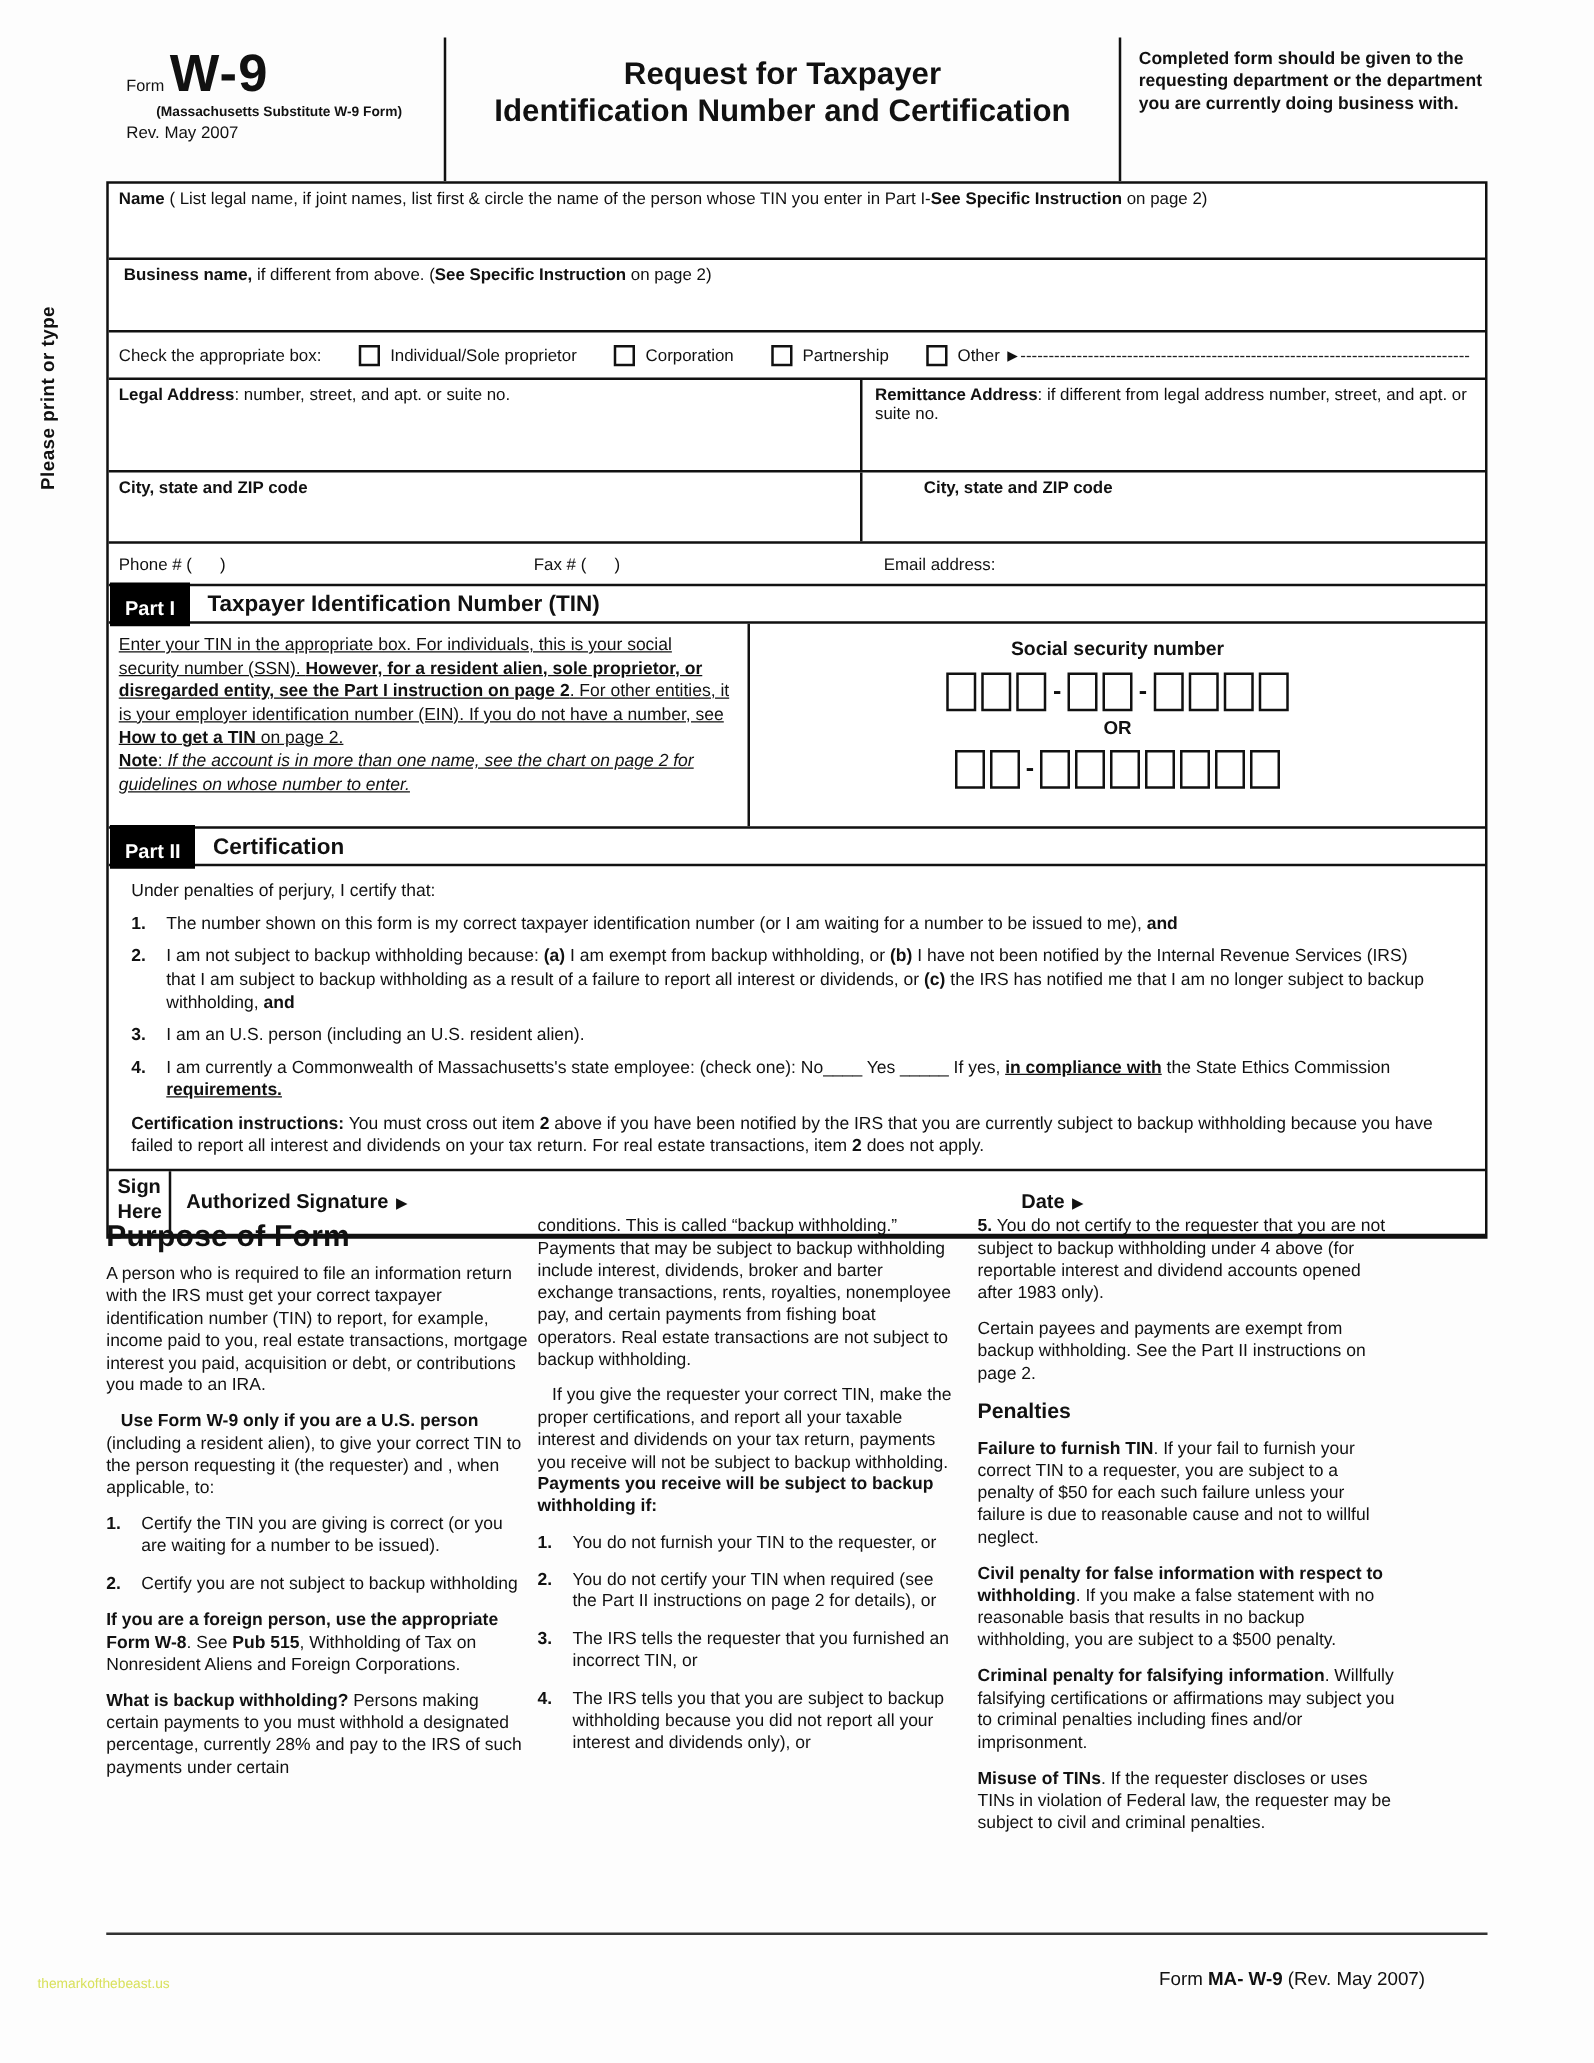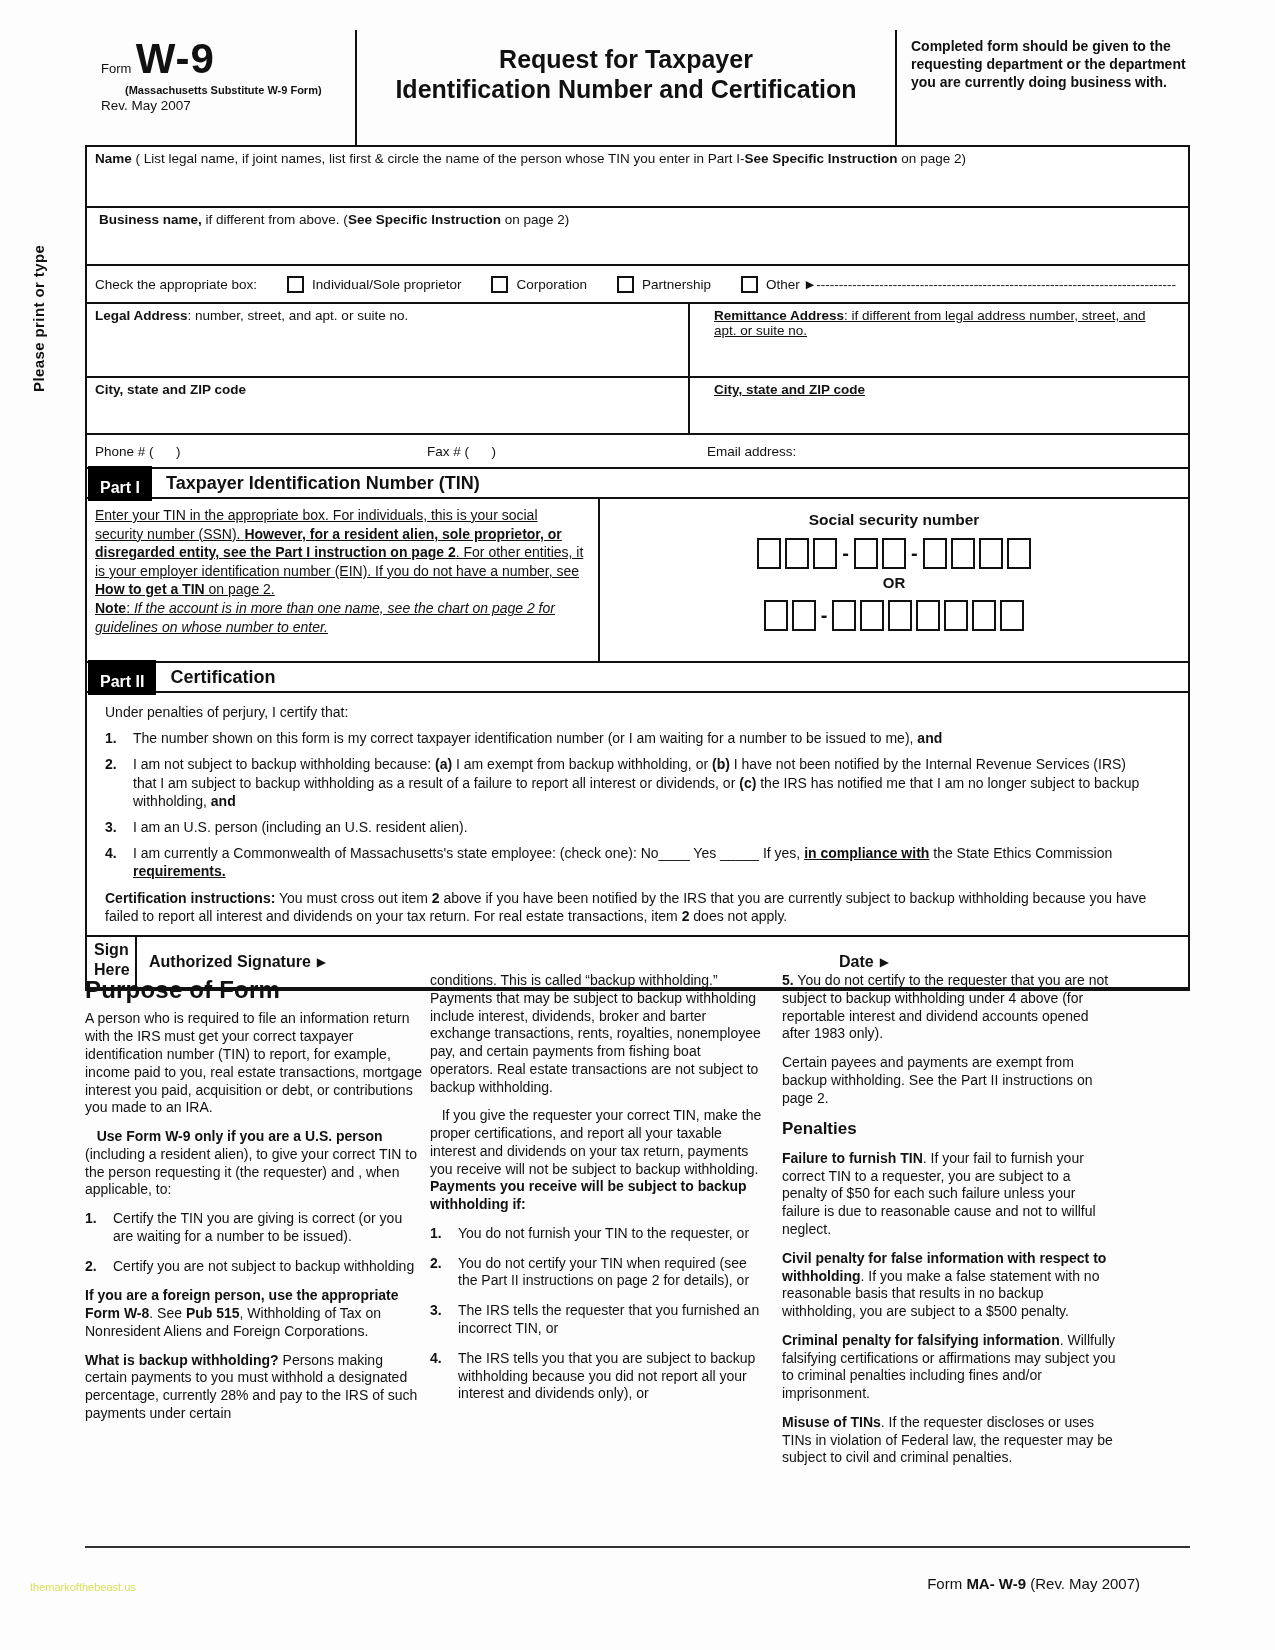--- a/index.html
+++ b/index.html
@@ -27,23 +27,23 @@
               border:2px solid #111;border-bottom-width:4px;font-size:13.5px;background:#fff;}
   .row-name{height:59px;padding:4px 8px;box-sizing:border-box;}
   .row-business{height:58px;padding:4px 12px;border-top:2px solid #111;box-sizing:border-box;}
   .row-check{height:36px;display:flex;align-items:center;border-top:2px solid #111;padding:0 0 0 8px;}
   .cb{display:inline-block;width:13px;height:13px;border:2px solid #111;background:#fff;
       margin:0 8px 0 30px;flex:0 0 auto;vertical-align:-2px;}
   .cb-label{white-space:nowrap;}
   .other-arrow{font-size:11px;margin-left:6px;}
   .other-dashes{flex:1;overflow:hidden;white-space:nowrap;margin-left:2px;color:#222;}
   .row-addr{display:flex;border-top:2px solid #111;min-height:72px;}
-  .row-city{display:flex;border-top:2px solid #111;min-height:55px;}
+  .row-city{display:flex;border-top:2px solid #111;min-height:55px;gap:39px;}
   .cell-l{flex:0 0 603px;box-sizing:border-box;border-right:2px solid #111;padding:4px 8px;}
-  .cell-r{flex:1;padding:4px 24px;text-decoration:underline;}
+  .cell-r{flex:1;padding:4px 10px;}
   .row-contact{display:flex;align-items:center;border-top:2px solid #111;height:32px;}
   .contact-phone{width:340px;padding-left:8px;box-sizing:border-box;}
   .contact-fax{width:280px;}
   .contact-email{flex:1;}
 
   .part-bar{display:flex;align-items:center;border-top:2px solid #111;border-bottom:2px solid #111;height:28px;}
   .part-label{background:#000;color:#fff;font-weight:bold;font-size:16px;padding:13px 12px 4px;margin-left:1px;}
   .part-title{font-weight:bold;font-size:18px;margin-left:14px;}
 
   .p1-body{display:flex;min-height:162px;}
@@ -63,21 +63,21 @@
   .p2-text{flex:1;}
   .cert-instr{margin:2px 0 4px;margin-right:-22px;}
 
   .sign-row{display:flex;border-top:2px solid #111;height:50px;}
   .sign-label{flex:0 0 50px;box-sizing:border-box;border-right:2px solid #111;
               font-weight:bold;font-size:16px;padding:3px 0 0 7px;line-height:1.25;}
   .sign-main{flex:1;position:relative;display:flex;align-items:center;font-weight:bold;font-size:16px;}
   .sig-label{margin-left:12px;}
   .arrow{font-size:12px;margin-left:6px;}
   .sig-space{flex:1;height:100%;}
-  .date-wrap{position:absolute;left:702px;top:0;height:100%;display:flex;align-items:center;justify-content:space-between;}
+  .date-wrap{position:absolute;left:680px;top:0;height:100%;display:flex;align-items:center;justify-content:space-between;}
   .date-space{display:inline-block;width:220px;height:30px;}
 
   
   .col{position:absolute;font-size:14px;line-height:1.27;}
   .col1{left:85px;top:975px;width:337px;}
   .col2{left:430px;top:972px;width:333px;}
   .col3{left:782px;top:972px;width:335px;}
   .col p{margin:0 0 11px;}
   .purpose-heading{font-size:24px;font-weight:bold;margin:0 0 5px;letter-spacing:.2px;}
   .penalties-heading{font-size:17px;font-weight:bold;margin:2px 0 10px;}

